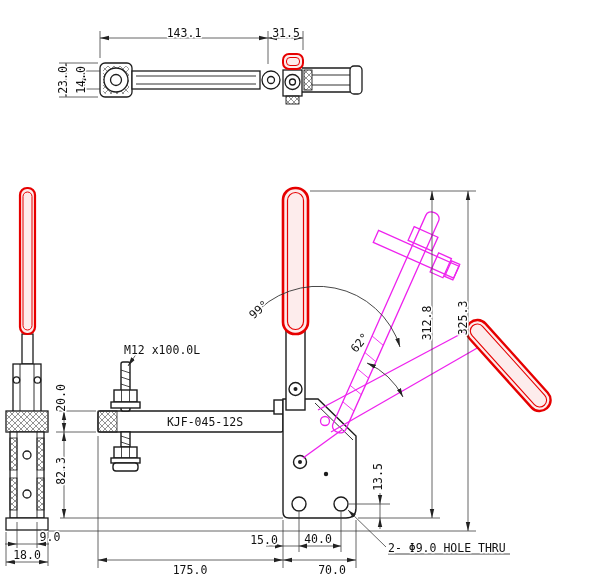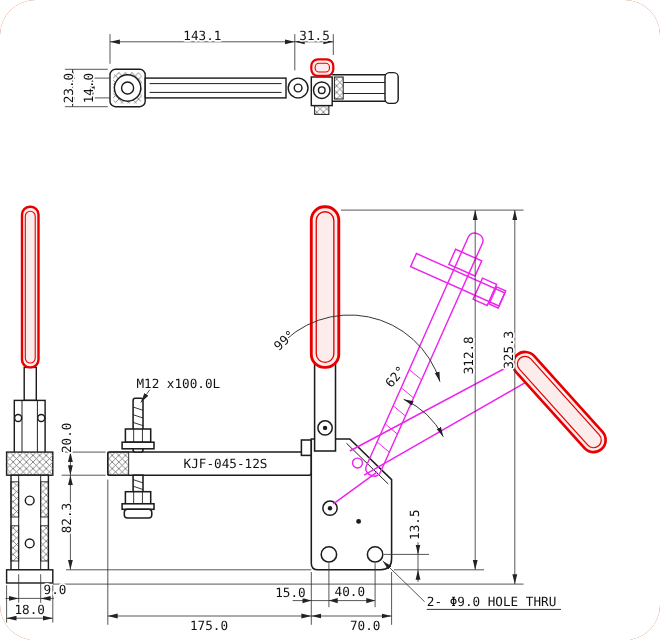--- a/index.html
+++ b/index.html
@@ -1,17 +1,17 @@
 <!DOCTYPE html>
 <html><head>
 <meta charset="utf-8">
 <style>
   html,body{margin:0;padding:0;background:#ffffff;}
   .page{position:relative;width:600px;height:582px;background:#c2410c;overflow:hidden;
-        font-family:"DejaVu Sans Mono", monospace;border-radius:32px;}
+        font-family:"DejaVu Sans Mono", monospace;}
   svg{display:block;}
   svg text{font-family:"DejaVu Sans Mono", monospace;font-size:11.5px;fill:#111;
            text-anchor:middle;dominant-baseline:middle;
            paint-order:stroke;stroke:#ffffff;stroke-width:3px;stroke-linejoin:round;}
   svg text.start{text-anchor:start;}
 </style>
 </head>
 <body>
 
 <div class="page">

